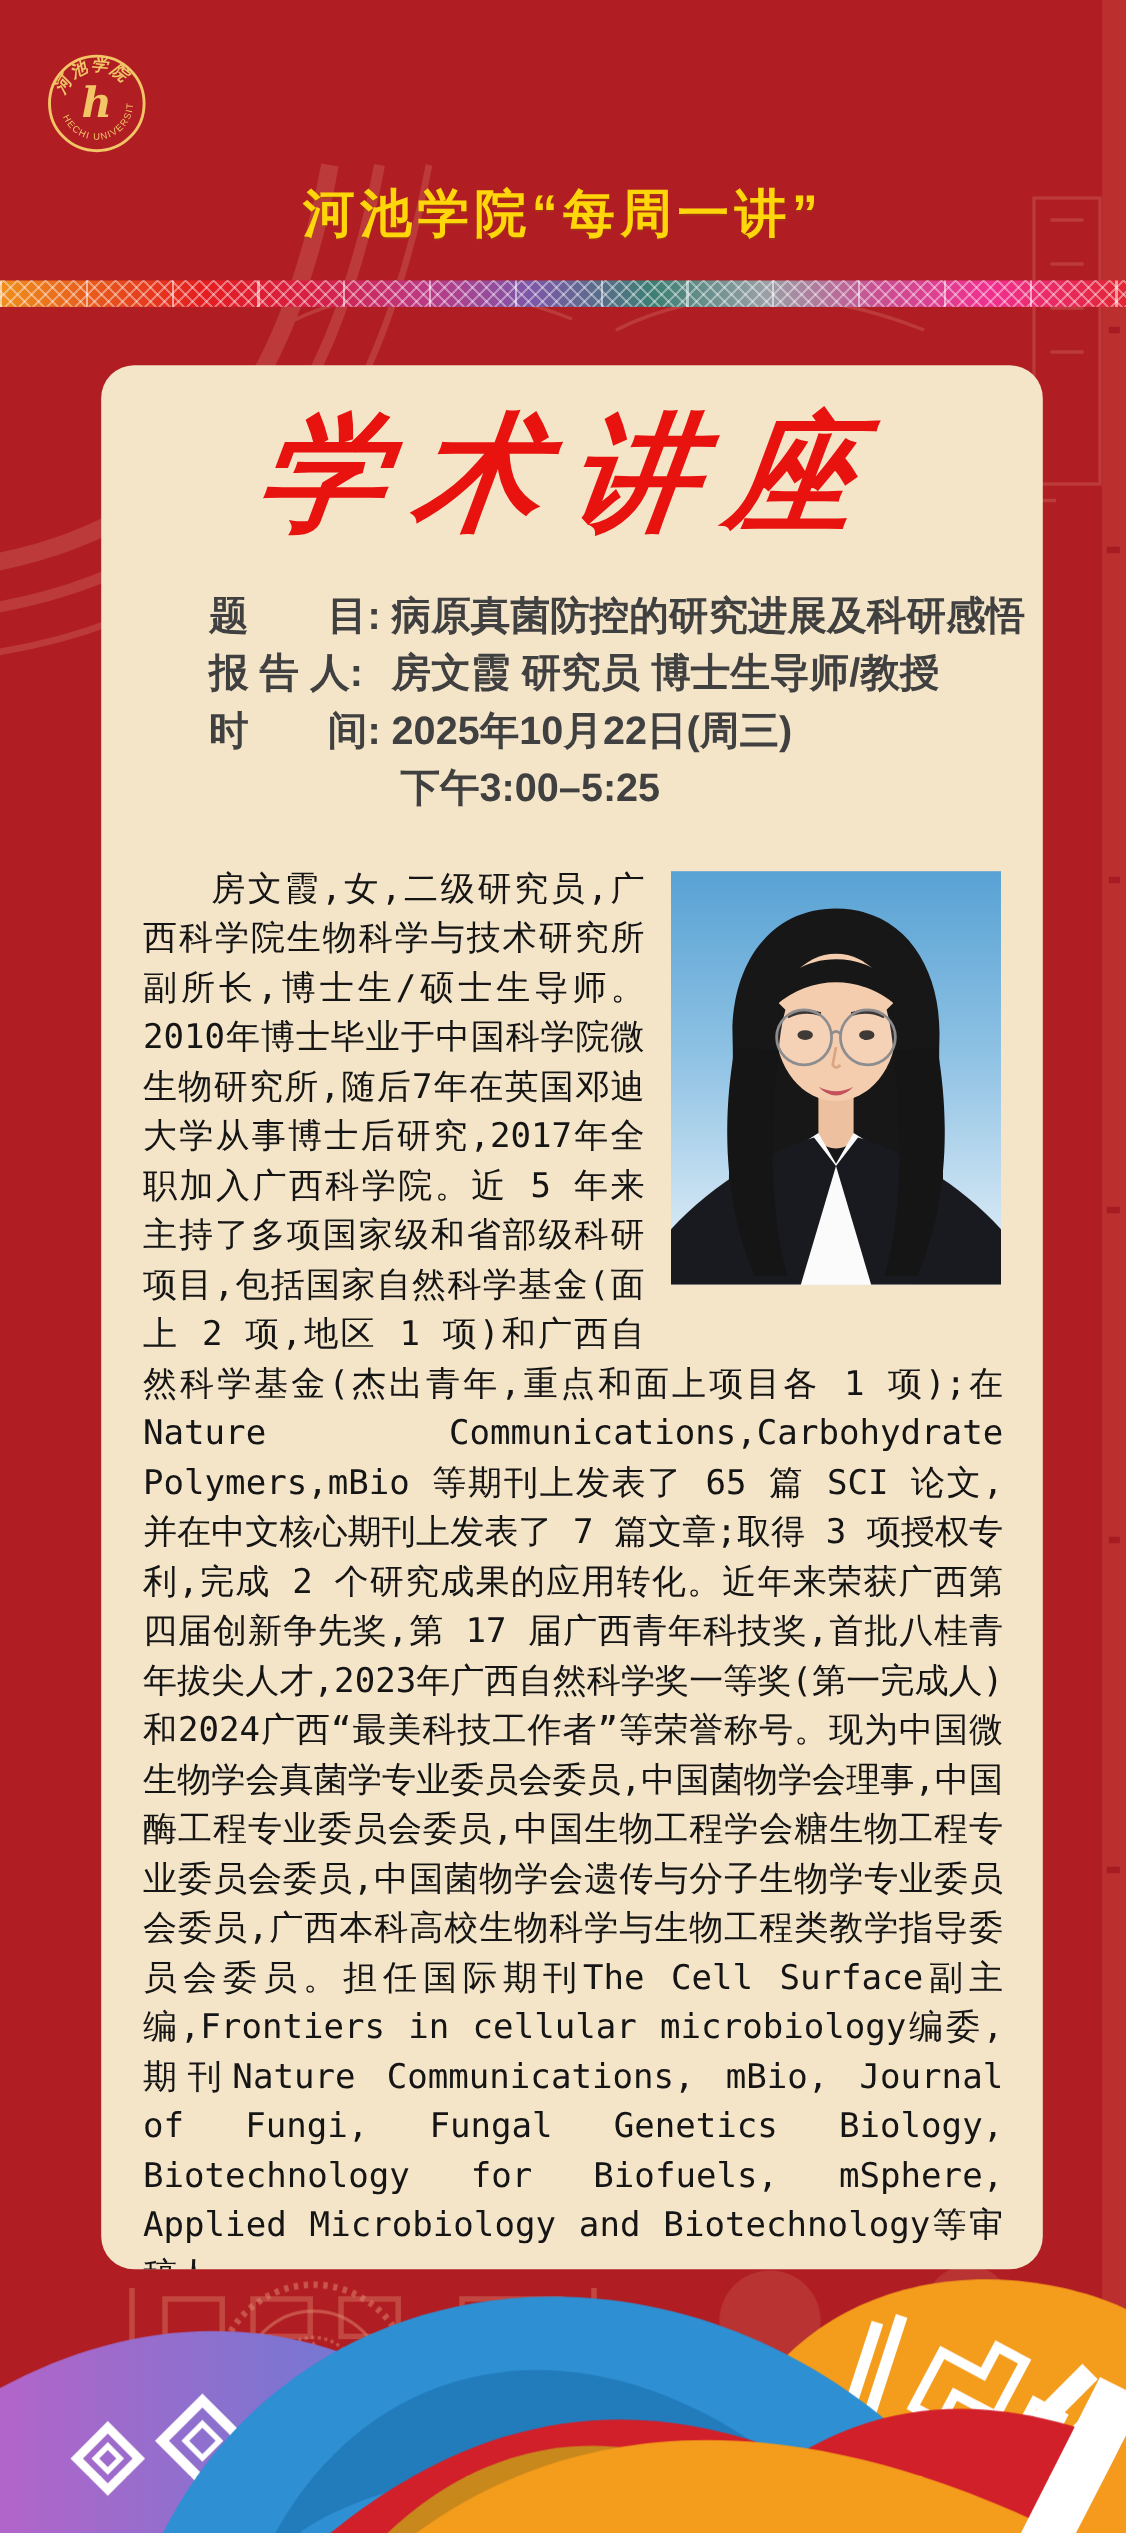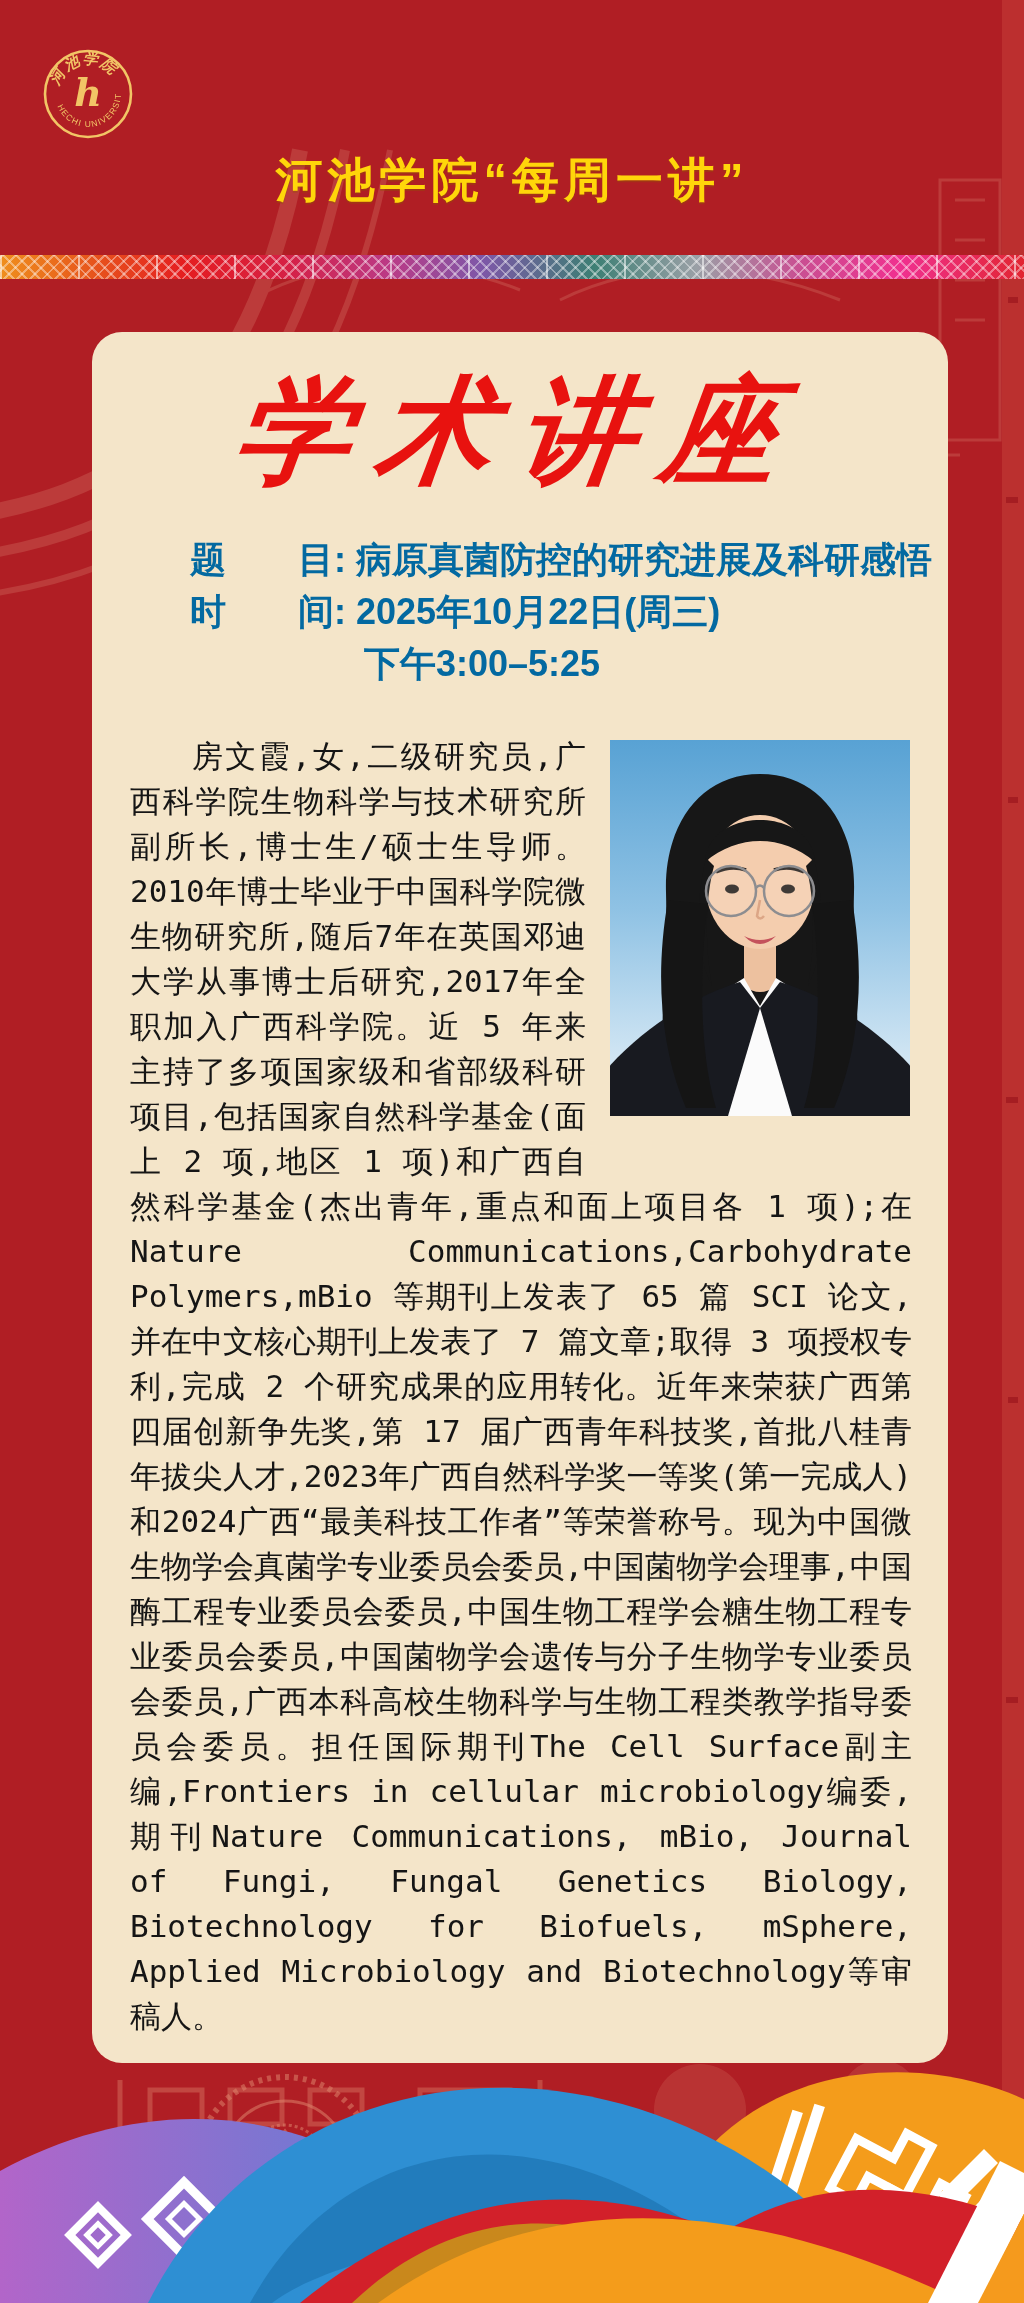--- a/index.html
+++ b/index.html
@@ -11,21 +11,21 @@
   }
   svg{display:block;}
   
   .faint-art{position:absolute; inset:0; pointer-events:none;}
 
   
   .logo{position:absolute; left:42px; top:48px; width:92px; height:92px;}
 
   
   .series-title{
-    position:absolute; left:0; right:0; top:152px;
+    position:absolute; left:0; right:0; top:166px;
     text-align:center; color:#ffd60a;
     font-size:47px; font-weight:900; letter-spacing:5px; line-height:56px;
     text-shadow:0 2px 0 rgba(140,90,0,.35);
   }
 
   
   .ribbon{
     position:absolute; left:0; top:255px; width:1024px; height:24px;
     background:
       repeating-linear-gradient(90deg, rgba(255,255,255,.55) 0 2px, rgba(255,255,255,0) 2px 78px),
@@ -40,21 +40,21 @@
     background:#f4e5c9; border-radius:30px; overflow:hidden;
   }
 
   .lecture-title{
     margin:34px 0 0; text-align:center; color:#e8120f;
     font-family:"DejaVu Serif", serif; font-style:italic; font-weight:900;
     font-size:116px; line-height:128px; letter-spacing:26px;
     transform:skewX(-7deg);
   }
 
-  .details{margin:40px 30px 0 98px; color:#0369a1;}
+  .details{margin:40px 30px 0 98px; color:#404040;}
   .detail-row{font-size:36px; line-height:52px; font-weight:800; white-space:nowrap;}
   .dlabel{display:inline-block; min-width:158px;}
   .dvalue{margin-left:8px;}
   .detail-row.cont{padding-left:166px;}
 
   .bio{margin:44px 36px 0 38px; color:#151515;}
   .bio p{
     margin:0; font-size:31px; line-height:45px; text-align:justify; text-indent:2em;
     font-family:"DejaVu Sans Mono", monospace;
   }
@@ -125,20 +125,23 @@
 
   <div class="ribbon"></div>
 
   <div class="card">
 
     <div class="lecture-title">学术讲座</div>
 
     <div class="details">
       <div class="detail-row">
         <span class="dlabel">题　　目:</span><span class="dvalue">病原真菌防控的研究进展及科研感悟</span>
+      </div>
+      <div class="detail-row">
+        <span class="dlabel">报 告 人:</span><span class="dvalue">房文霞 研究员 博士生导师/教授</span>
       </div>
       <div class="detail-row">
         <span class="dlabel">时　　间:</span><span class="dvalue">2025年10月22日(周三)</span>
       </div>
       <div class="detail-row cont">
         <span class="dvalue">下午3:00–5:25</span>
       </div>
     </div>
 
     <div class="bio">

